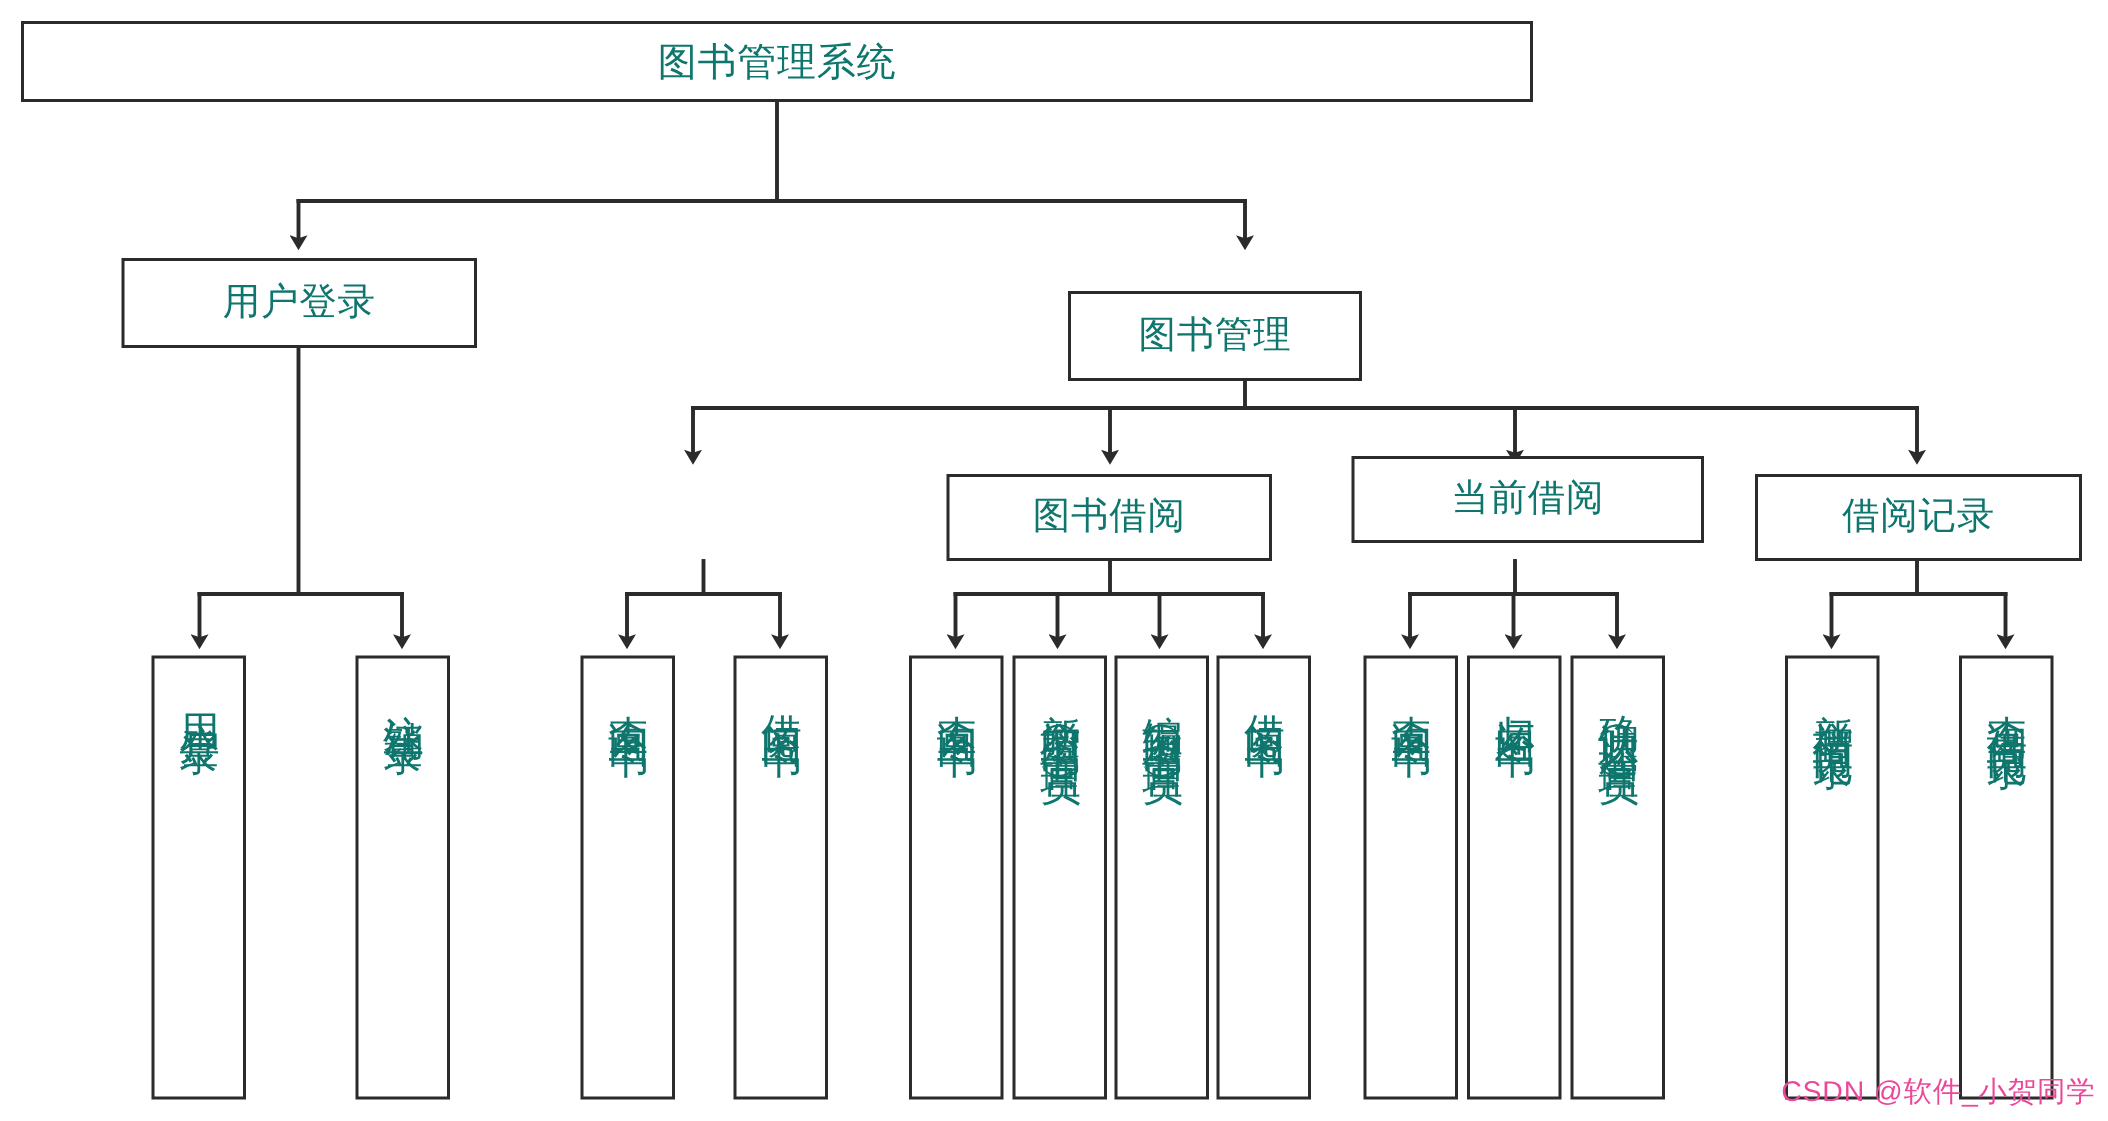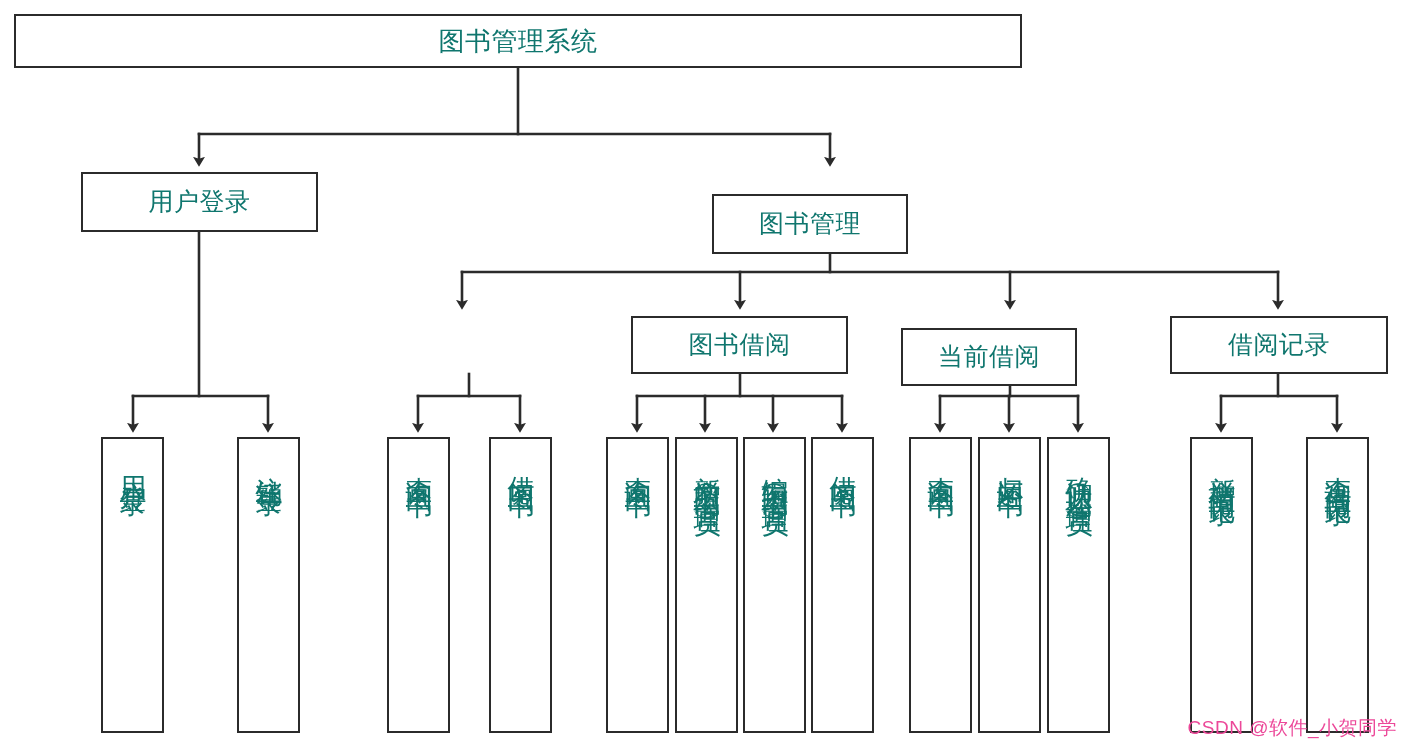--- a/index.html
+++ b/index.html
@@ -136,21 +136,21 @@
   <div class="node-box horizontal" style="left:81px; top:172px; width:237px; height:60px;">
     <span class="node-label">用户登录</span>
   </div>
   <div class="node-box horizontal" style="left:712px; top:172px; width:196px; height:60px;margin-top:22px;">
     <span class="node-label">图书管理</span>
   </div>
 
   <div class="node-box horizontal" style="left:631px; top:316px; width:217px; height:58px;">
     <span class="node-label">图书借阅</span>
   </div>
-  <div class="node-box horizontal" style="left:901px; top:328px; width:176px; height:58px;">
+  <div class="node-box horizontal" style="left:901px; top:304px; width:235px; height:58px;">
     <span class="node-label">当前借阅</span>
   </div>
   <div class="node-box horizontal" style="left:1170px; top:316px; width:218px; height:58px;">
     <span class="node-label">借阅记录</span>
   </div>
 
   <div class="node-box vertical" style="left:101px; top:437px; width:63px; height:296px;">
     <span class="node-label">用户登录</span>
   </div>
   <div class="node-box vertical" style="left:237px; top:437px; width:63px; height:296px;">

